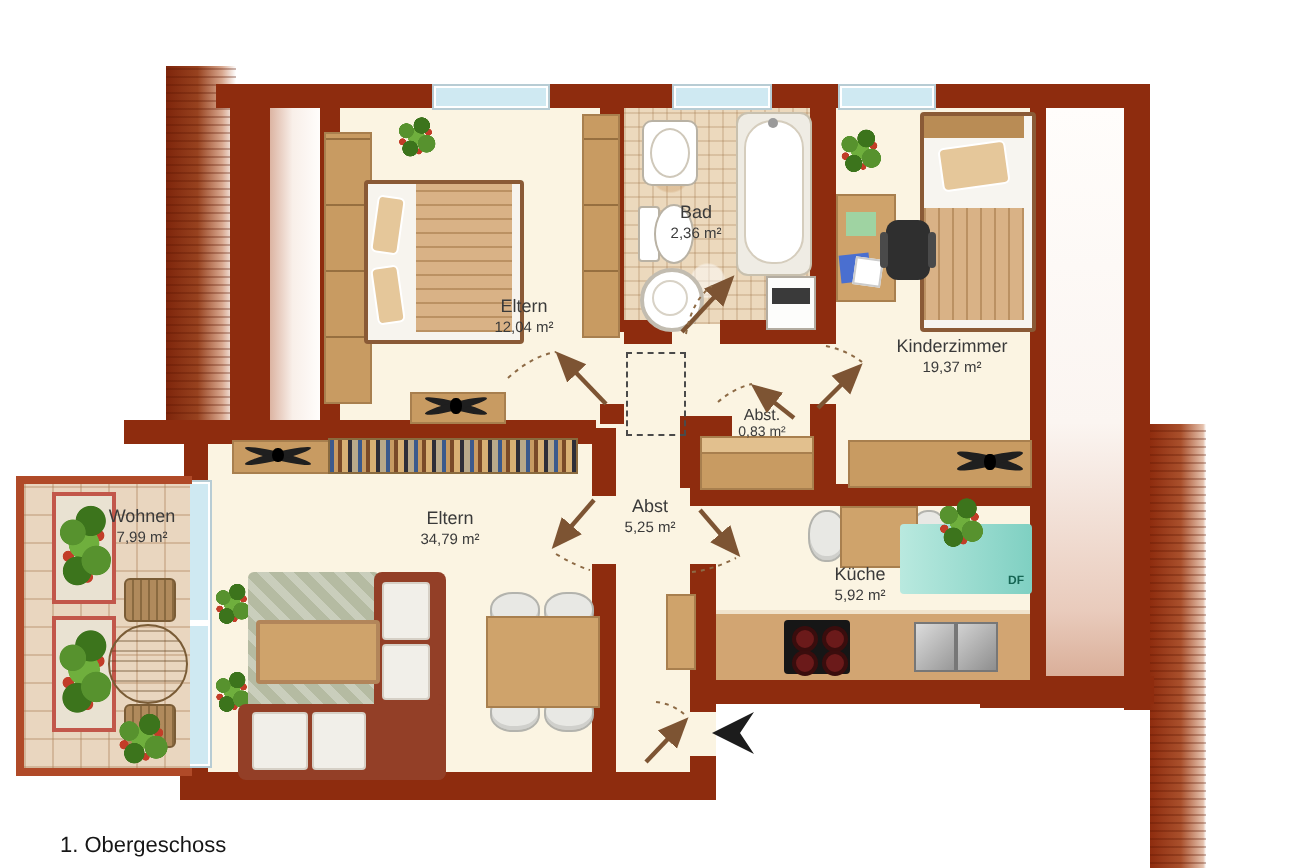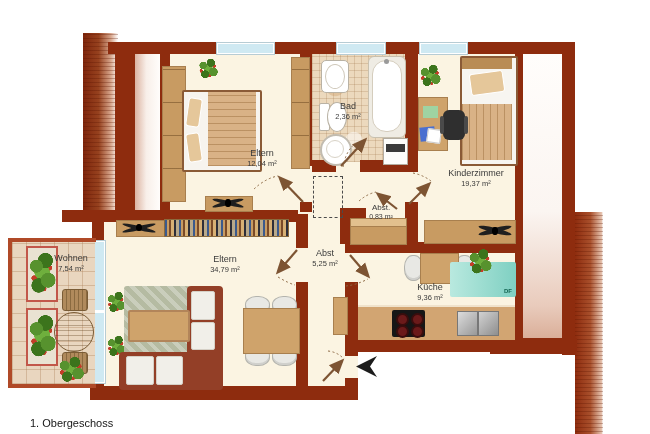--- a/index.html
+++ b/index.html
@@ -240,21 +240,21 @@
     <div class="abs" style="left:4px;top:15px;width:9px;height:9px;background:#6b1a1a;border:2px solid #3a0d0d;border-radius:50%"></div>
     <div class="abs" style="left:19px;top:15px;width:9px;height:9px;background:#6b1a1a;border:2px solid #3a0d0d;border-radius:50%"></div>
     </div>
   <div class="abs" style="left:457px;top:311px;width:19px;height:23px;border:1px solid #777;
        background:linear-gradient(135deg,#dcdcdc,#989898)"></div>
   <div class="abs" style="left:478px;top:311px;width:19px;height:23px;border:1px solid #777;
        background:linear-gradient(135deg,#d2d2d2,#8e8e8e)"></div>
 
   <div class="rlabel" style="left:71px;top:253px">
     <span class="rname">Wohnen</span>
-    <span class="rarea">7,54 m²</span>
+    <span class="rarea">7,99 m²</span>
     </div>
   <div class="rlabel" style="left:262px;top:148px">
     <span class="rname">Eltern</span>
     <span class="rarea">12,04 m²</span>
     </div>
   <div class="rlabel" style="left:348px;top:101px">
     <span class="rname">Bad</span>
     <span class="rarea">2,36 m²</span>
     </div>
   <div class="rlabel" style="left:476px;top:168px">
@@ -268,21 +268,21 @@
   <div class="rlabel" style="left:225px;top:254px">
     <span class="rname">Eltern</span>
     <span class="rarea">34,79 m²</span>
     </div>
   <div class="rlabel" style="left:325px;top:248px">
     <span class="rname">Abst</span>
     <span class="rarea">5,25 m²</span>
     </div>
   <div class="rlabel" style="left:430px;top:282px">
     <span class="rname">Küche</span>
-    <span class="rarea">9,36 m²</span>
+    <span class="rarea">5,92 m²</span>
     </div>
 
   <svg class="overlay" width="650" height="434" viewBox="0 0 650 434">
     <defs>
       <marker id="ah" markerWidth="8" markerHeight="8" refX="5.5" refY="3.5" orient="auto">
         <path d="M0,0.5 L7,3.5 L0,6.5 Z" fill="#7d5433"></path>
       </marker>
     </defs>
     <g stroke="#7d5433" stroke-width="2.2">
       <line x1="303" y1="202" x2="280" y2="178" marker-end="url(#ah)"></line>

